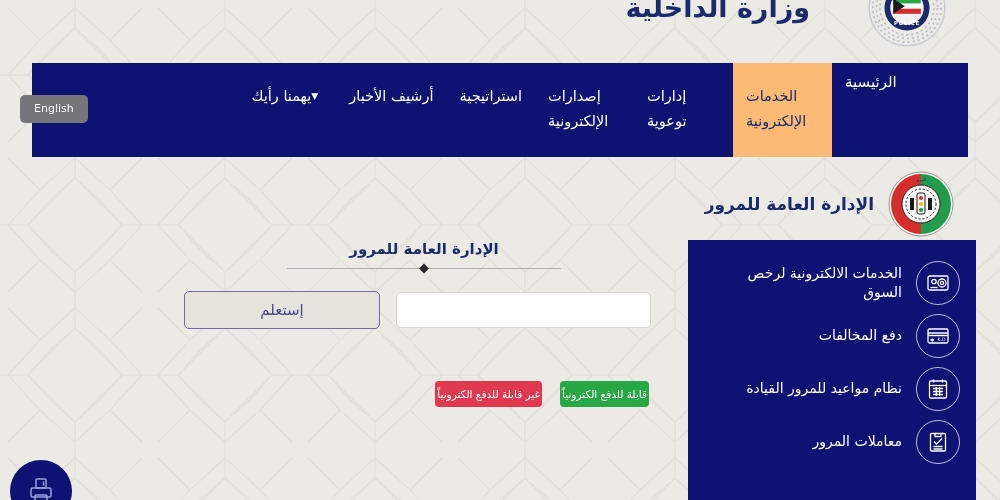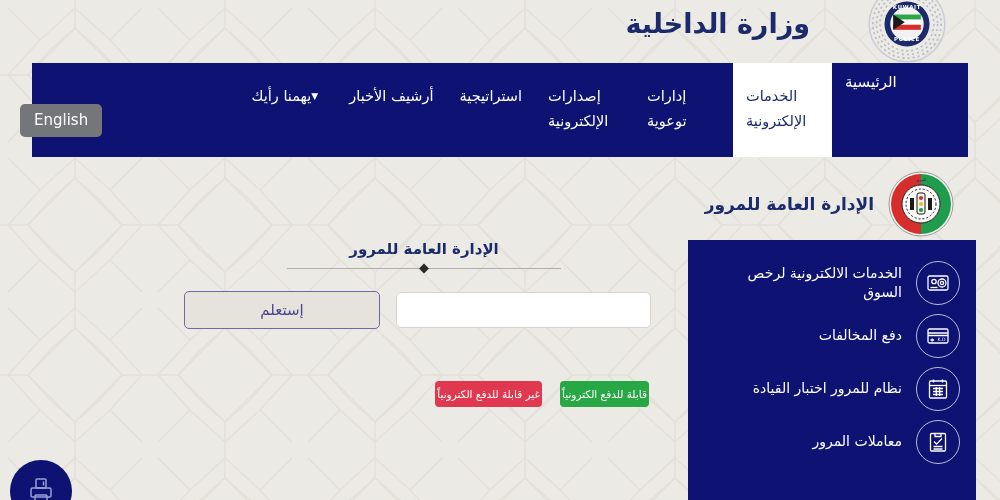--- a/index.html
+++ b/index.html
@@ -29,21 +29,21 @@
   .pattern-layer {
     position: absolute;
     inset: 0;
     opacity: 0.55;
     pointer-events: none;
   }
 
   
   .header-band {
     position: absolute;
-    top: 16px; left: 0;
+    top: 0; left: 0;
     width: 1000px;
     height: 63px;
     background: transparent;
   }
   .ministry-title {
     position: absolute;
     top: -8px;
     right: 190px;
     font-size: 27px;
     font-weight: bold;
@@ -82,40 +82,40 @@
     white-space: normal;
     cursor: pointer;
     height: 94px;
   }
   .nav-item.home {
     width: 136px;
     padding-top: 6px;
     font-size: 15px;
   }
   .nav-item.active {
-    background: #ffffff;
+    background: #fdba74;
     color: #1b2a6b;
     width: 107px;
     padding-top: 21px;
   }
   .nav-item.two-line { width: 99px; }
   .nav-item .caret {
     display: inline-block;
     margin-right: 5px;
     font-size: 9px;
     vertical-align: middle;
   }
 
   .english-btn {
     position: absolute;
-    top: 104px;
+    top: 95px;
     left: 20px;
     background: #74767a;
     color: #ffffff;
-    font-size: 15px;
+    font-size: 11px;
     padding: 7px 14px 8px 14px;
     border-radius: 5px;
     border: none;
     cursor: pointer;
     font-family: inherit;
     direction: ltr;
     z-index: 6;
   }
 
   
@@ -412,21 +412,21 @@
     <div class="sidebar-item">
       <span class="side-icon">
         <svg width="24" height="24" viewBox="0 0 24 24" fill="none" stroke="#ffffff" stroke-width="1.3">
           <rect x="3.5" y="4" width="17" height="17" rx="1.2"></rect>
           <path d="M3.5 8.5 h17"></path>
           <path d="M7.5 2.5 v3 M16.5 2.5 v3"></path>
           <path d="M7 11.5 h10 M7 14.5 h10 M7 17.5 h10"></path>
           <path d="M10.3 10 v9 M13.7 10 v9"></path>
         </svg>
       </span>
-      <span class="side-label">نظام للمرور اختبار القيادة</span>
+      <span class="side-label">نظام مواعيد للمرور القيادة</span>
     </div>
 
     <div class="sidebar-item">
       <span class="side-icon">
         <svg width="24" height="24" viewBox="0 0 24 24" fill="none" stroke="#ffffff" stroke-width="1.3">
           <rect x="4.5" y="3.5" width="15" height="17.5" rx="1.2"></rect>
           <path d="M9 3.5 v3 h6 v-3"></path>
           <path d="M7.5 16.5 h9 M7.5 19 h9"></path>
           <path d="M8 11.5 l2.6 2.6 L16 8.5"></path>
         </svg>

